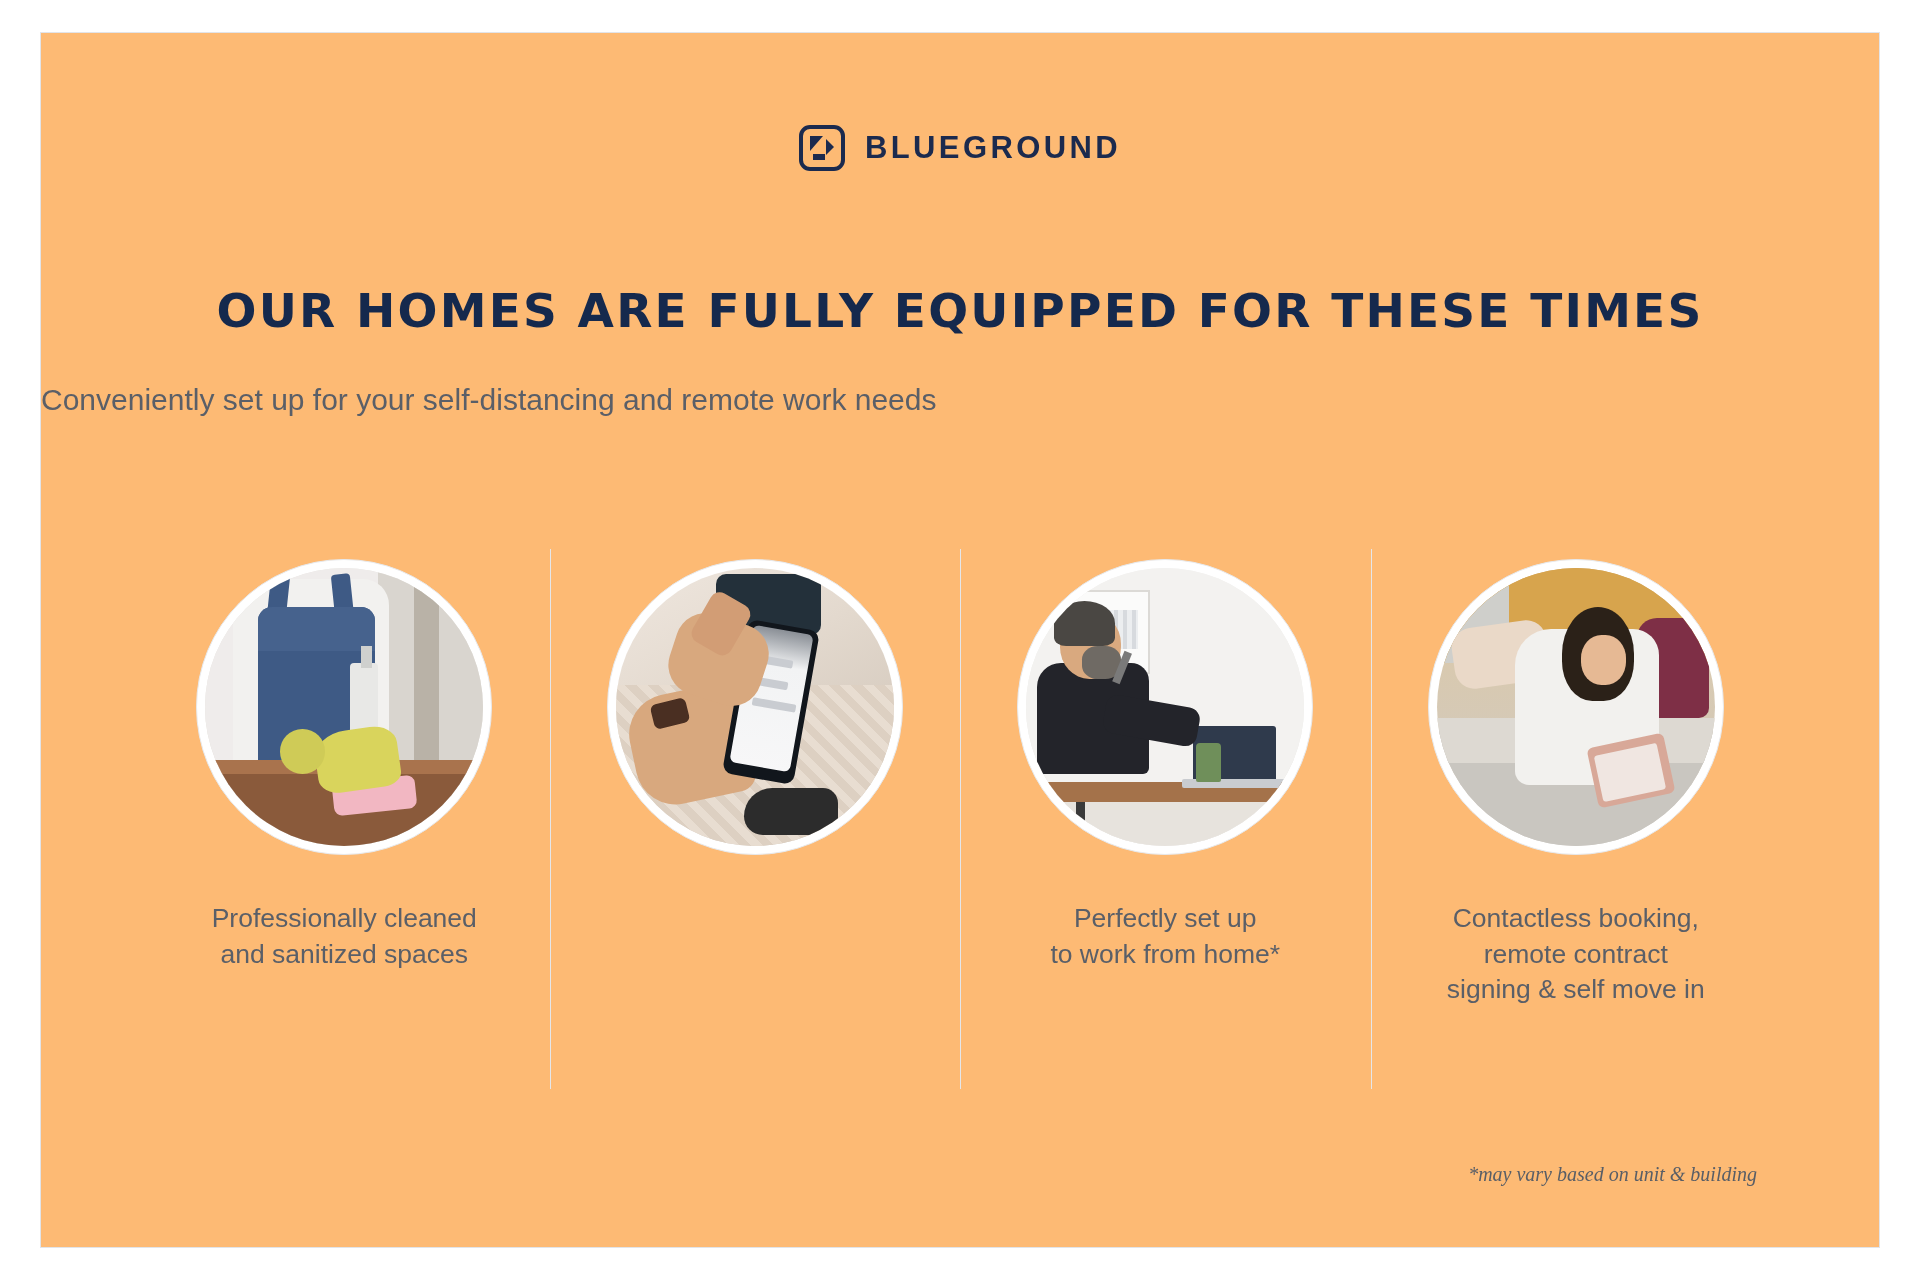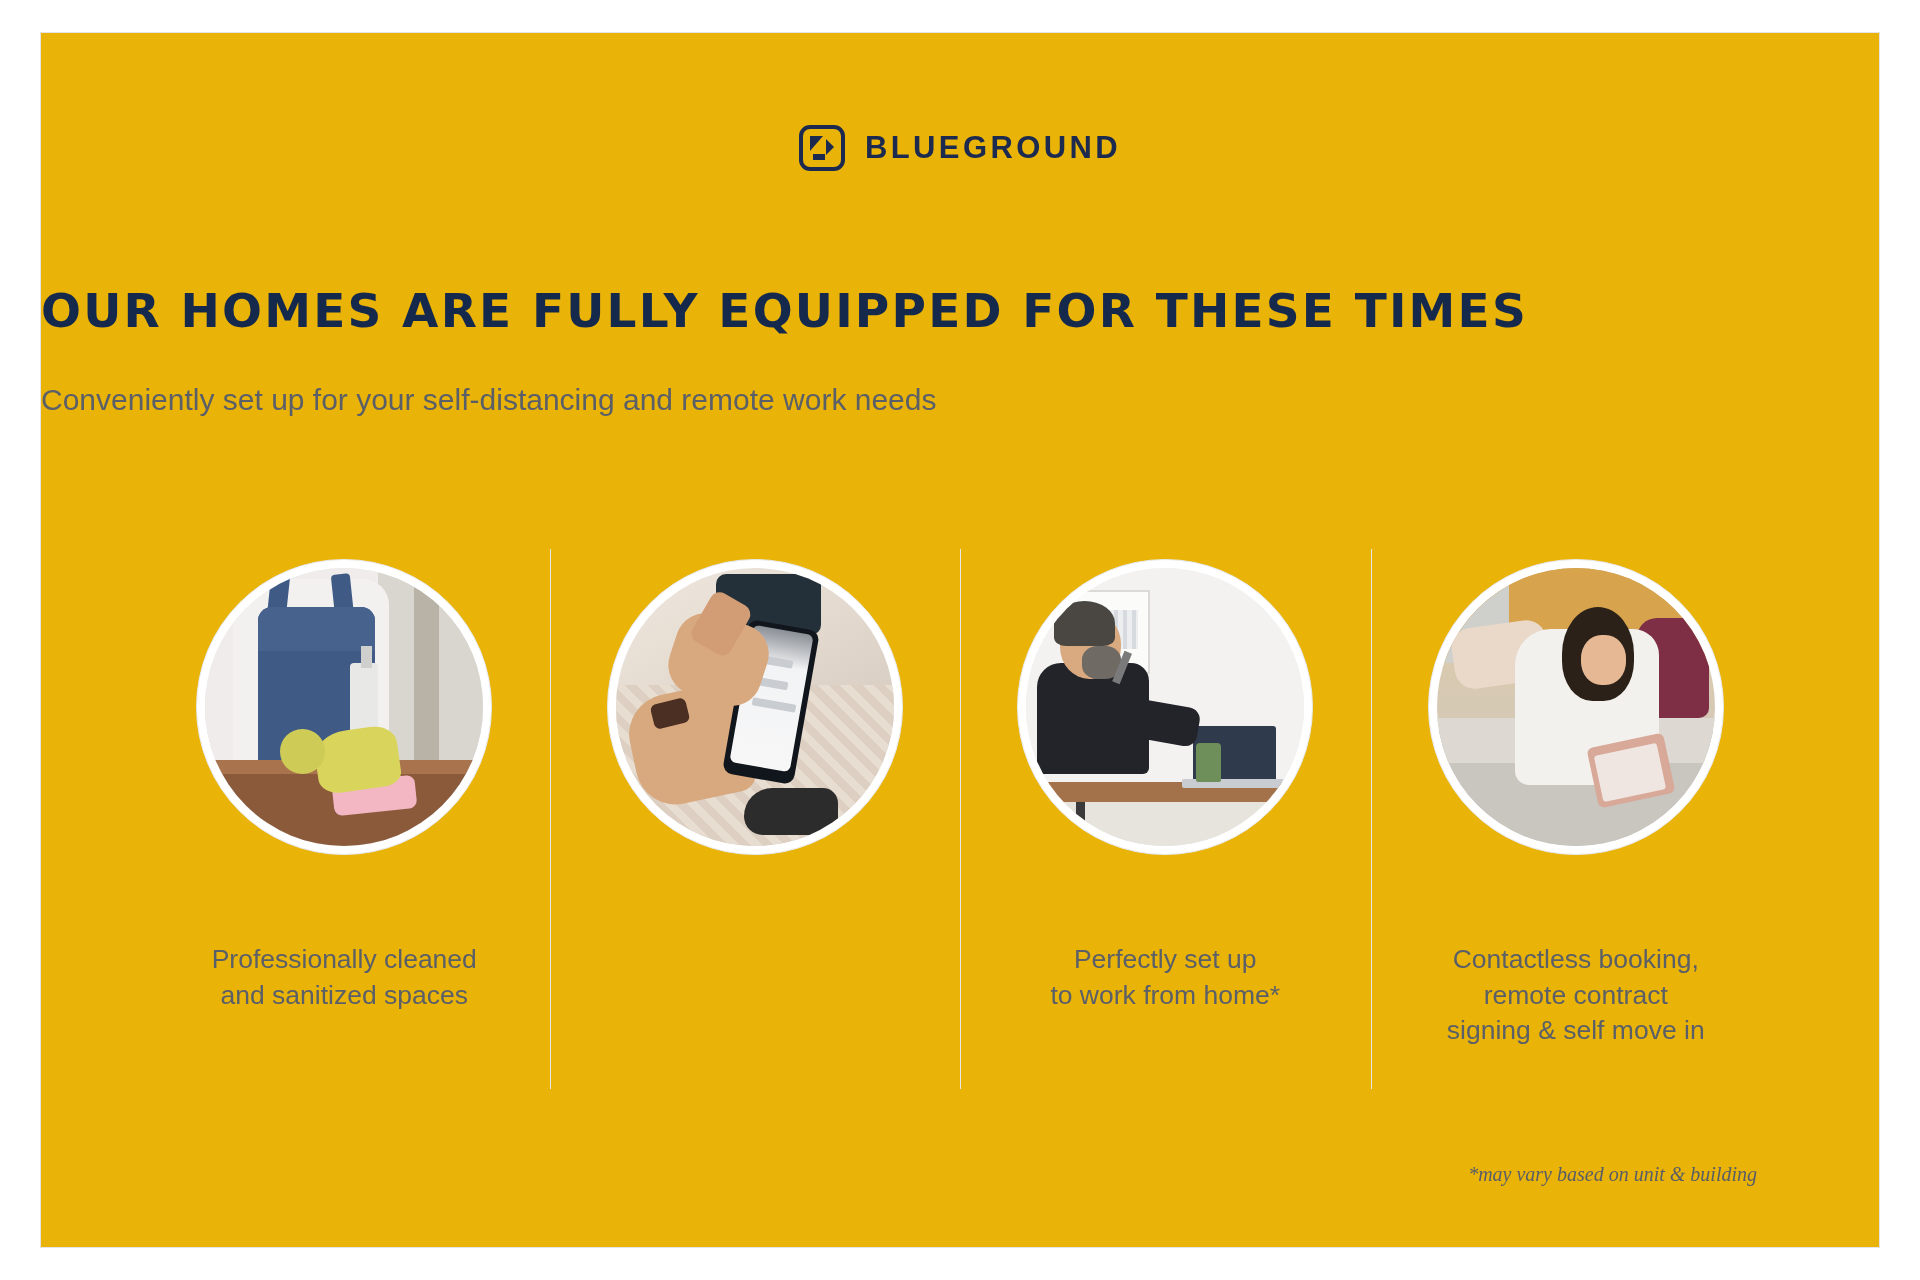--- a/index.html
+++ b/index.html
@@ -22,21 +22,21 @@
     padding: 0;
   }
   .frame {
     position: absolute;
     left: 40px;
     top: 32px;
     right: 40px;
     bottom: 32px;
     border: 1px solid #e2e4e8;
     box-sizing: border-box;
-    background: #eab308;
+    background: #fdba74;
   }
 
   
   .logo-row {
     position: absolute;
     top: 92px;
     left: 0;
     right: 0;
     display: flex;
     align-items: center;
@@ -55,21 +55,21 @@
     letter-spacing: 3.4px;
     color: #1b2a4e;
   }
 
   
   .headline {
     position: absolute;
     top: 250px;
     left: 0;
     right: 0;
-    text-align: left;
+    text-align: center;
     font-family: "DejaVu Sans", sans-serif;
     font-size: 47px;
     font-weight: bold;
     letter-spacing: 2.2px;
     color: #15294d;
     white-space: nowrap;
   }
   .subhead {
     position: absolute;
     top: 350px;
@@ -93,21 +93,20 @@
   }
   .col {
     flex: 1 1 0;
     position: relative;
     display: flex;
     flex-direction: column;
     align-items: center;
     padding: 0 14px;
     box-sizing: border-box;
     height: 540px;
-    gap: 41px;
   }
   .col + .col::before {
     content: "";
     position: absolute;
     left: 0;
     top: 0;
     bottom: 0;
     width: 1px;
     background: #e4e6ea;
   }

